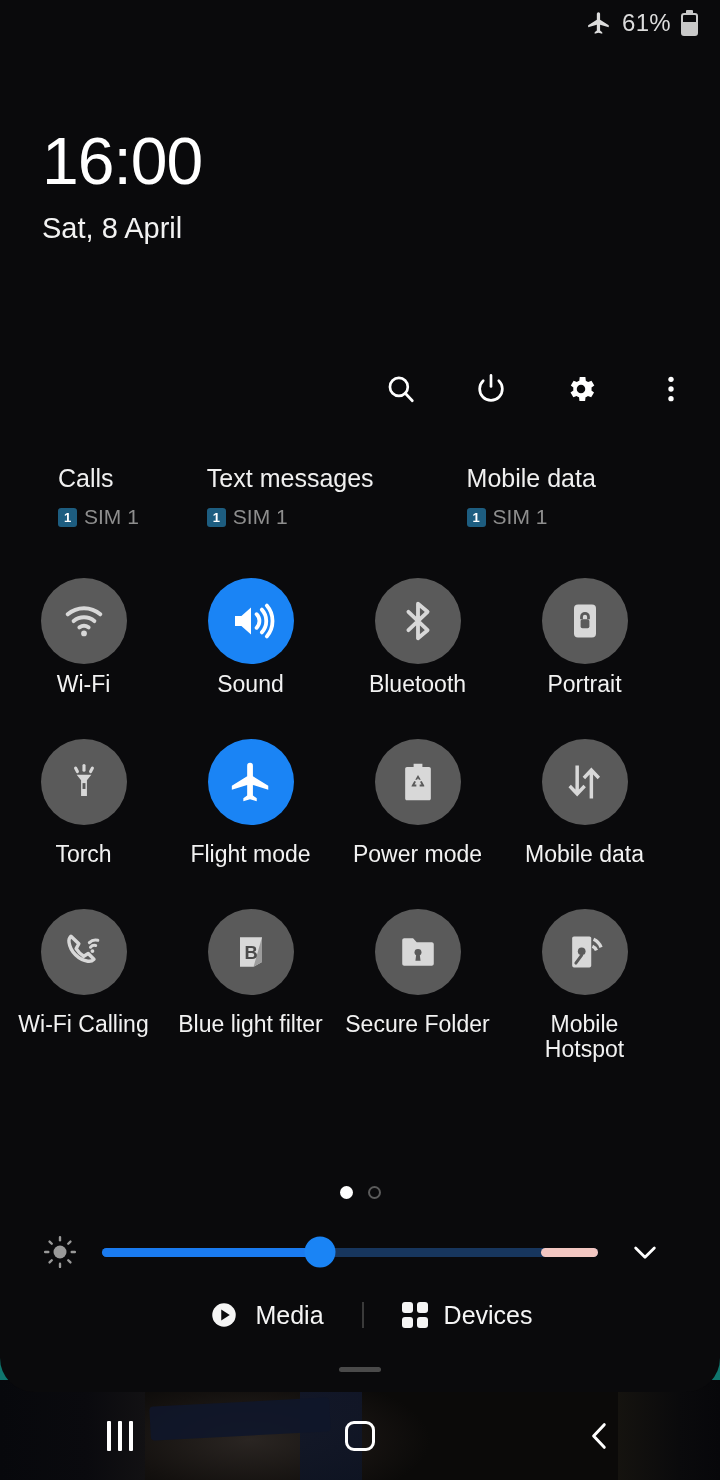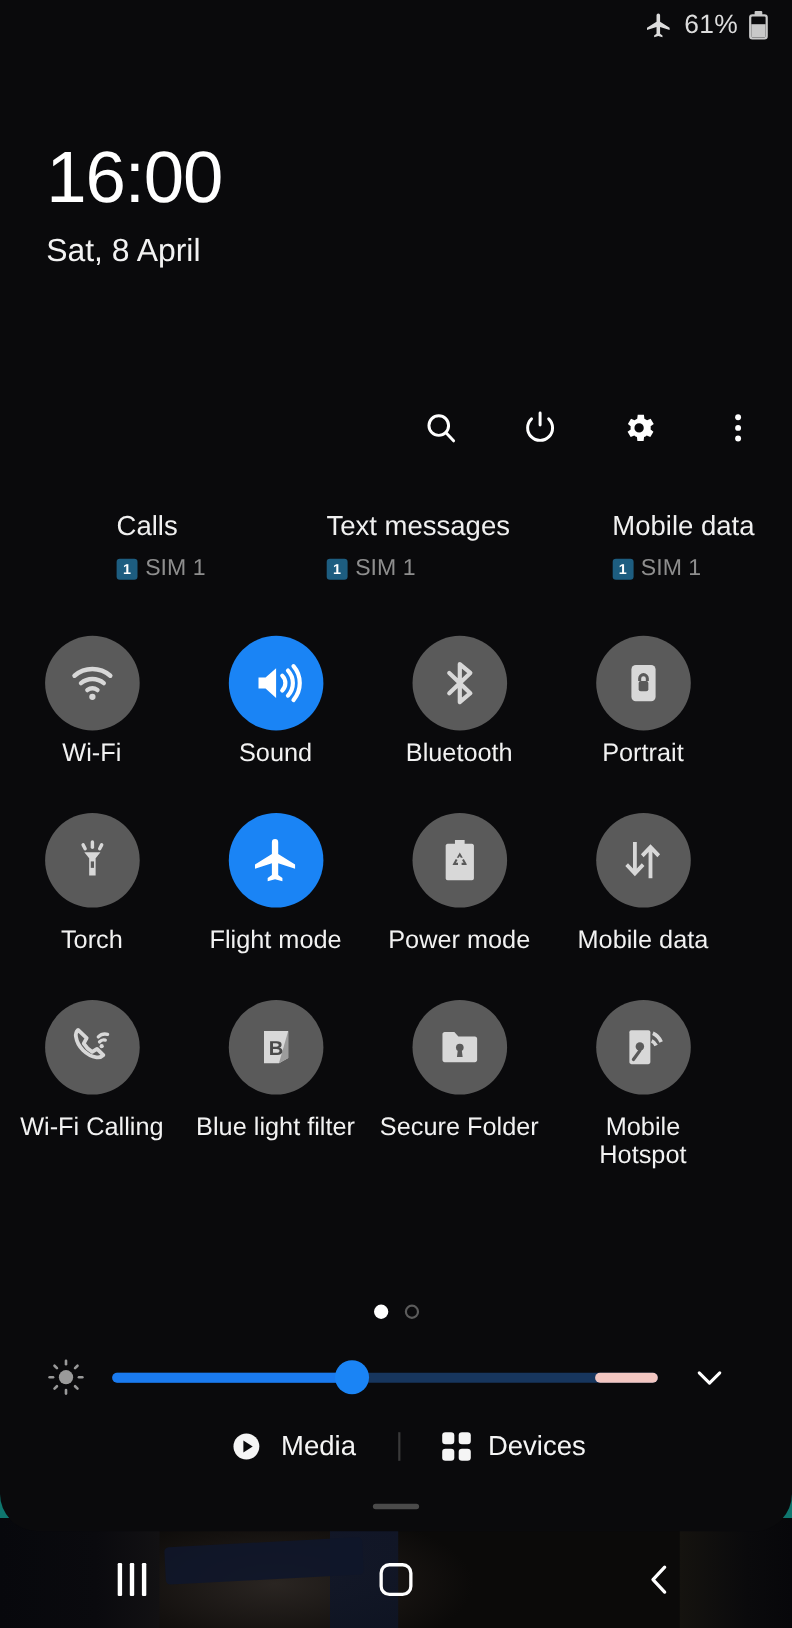--- a/index.html
+++ b/index.html
@@ -65,22 +65,22 @@
   
   .hdr-icons {
     position:absolute; right:28px; top:368px;
     display:flex; align-items:center; gap:48px;
   }
   .hdr-btn { width:42px; height:42px; display:flex; align-items:center; justify-content:center; }
 
   
   .sim-row { position:absolute; left:0; top:466px; width:720px; display:flex; }
   .sim-col { flex:0 0 auto; }
-  .sim-col.c1 { margin-left:106px; }
-  .sim-col.c2 { margin-left:110px; }
+  .sim-col.c1 { margin-left:58px; }
+  .sim-col.c2 { margin-left:68px; }
   .sim-col.c3 { margin-left:93px; }
   .sim-title { font-size:25px; color:#f0f0f0; line-height:1; }
   .sim-sub { display:flex; align-items:center; gap:7px; margin-top:14px; }
   .sim-badge {
     display:inline-flex; align-items:center; justify-content:center;
     width:19px; height:19px; border-radius:3px;
     background:#1d5d80; color:#ffffff; font-size:13px; line-height:1; font-weight:700;
   }
   .sim-label { font-size:21px; color:#8e8e8e; }
 

